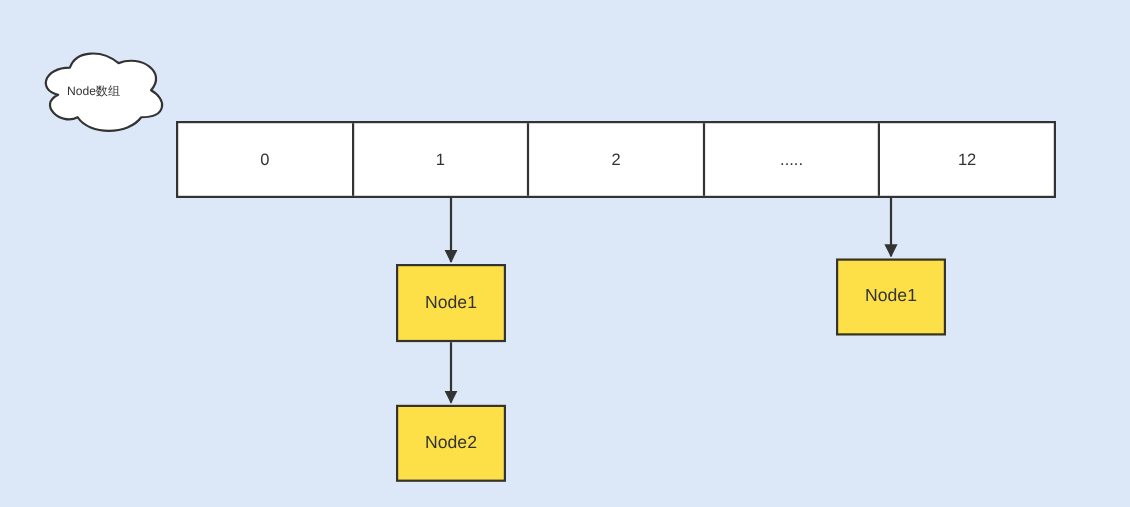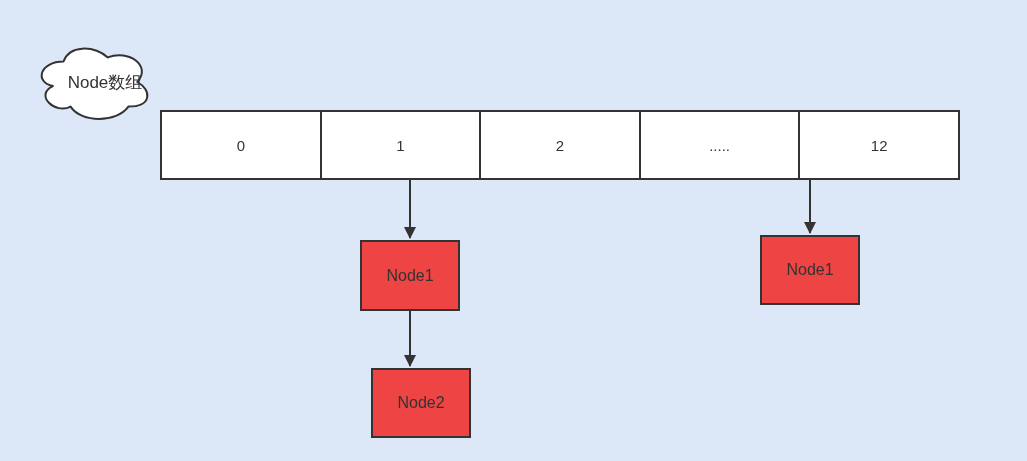--- a/index.html
+++ b/index.html
@@ -28,28 +28,28 @@
   }
   .cloud-svg {
     position: absolute;
     left: 34px;
     top: 41px;
     width: 118px;
     height: 82px;
   }
   .cloud-label {
     position: absolute;
-    left: 46px;
+    left: 26px;
     top: 41px;
     width: 118px;
     height: 82px;
     display: flex;
     align-items: center;
     justify-content: center;
-    font-size: 17px;
+    font-size: 11px;
     color: #333333;
   }
   .array-row {
     position: absolute;
     left: 160px;
     top: 110px;
     width: 800px;
     height: 70px;
     display: flex;
     box-sizing: border-box;
@@ -67,29 +67,29 @@
     box-sizing: border-box;
   }
   .array-cell:first-child {
     border-left: none;
   }
   .node-box {
     position: absolute;
     width: 100px;
     box-sizing: border-box;
     border: 2px solid #333333;
-    background: #ef4444;
+    background: #fde047;
     display: flex;
     align-items: center;
     justify-content: center;
     font-size: 16px;
     color: #333333;
   }
   .node-bucket2-node1 { left: 360px; top: 240px; height: 71px; }
-  .node-bucket2-node2 { left: 371px; top: 368px; height: 70px; }
+  .node-bucket2-node2 { left: 360px; top: 368px; height: 70px; }
   .node-bucket14-node1 { left: 760px; top: 235px; height: 70px; }
 </style>
 </head>
 <body>
 
 <div class="canvas">
 
   <svg class="cloud-svg" viewBox="0 0 118 82">
     <path d="M 29.5 20.5
              C 5.9 20.5 0 41 18.9 45.1

